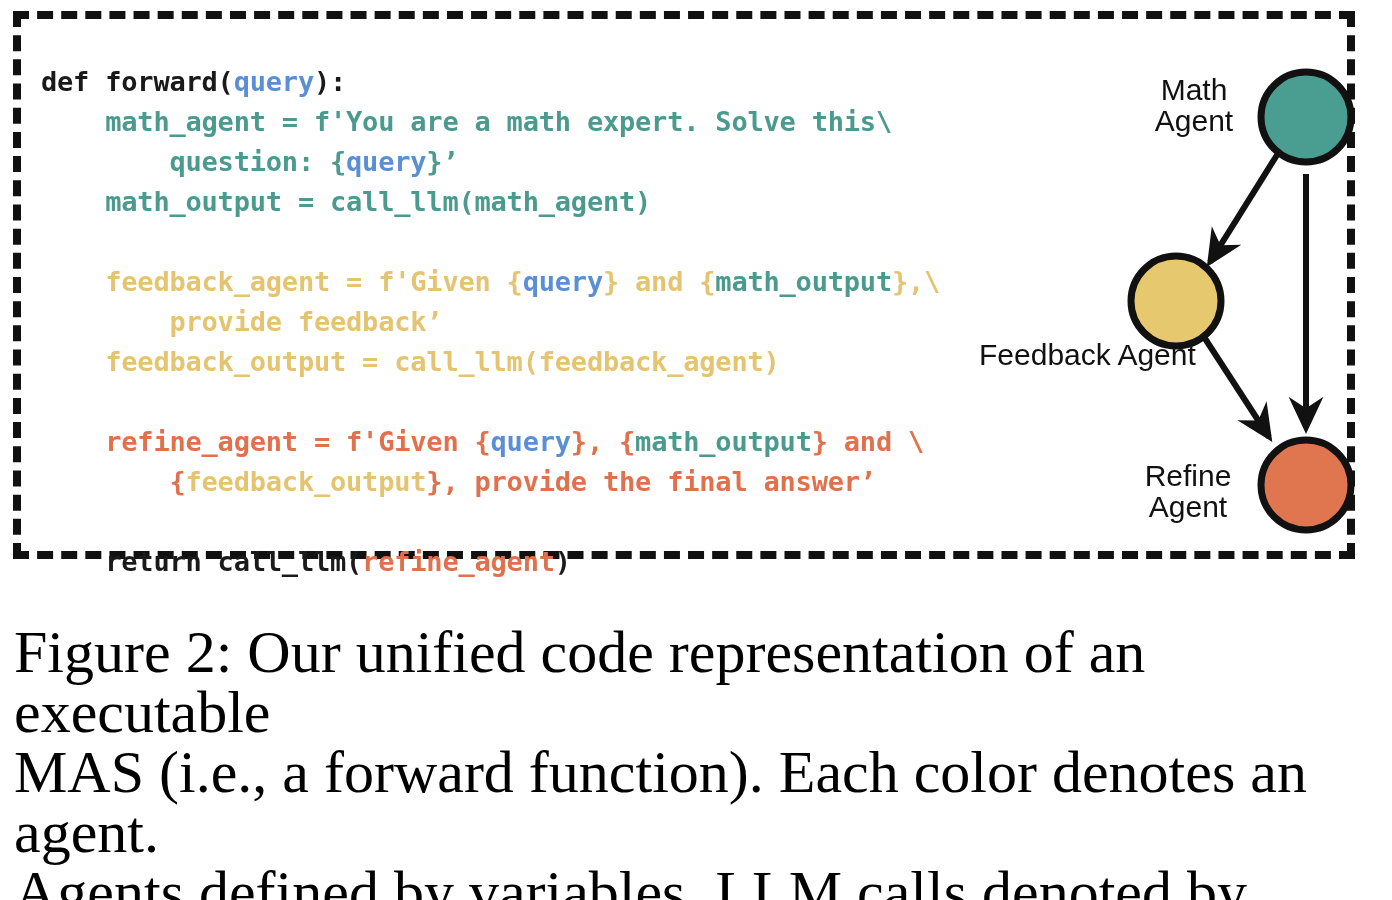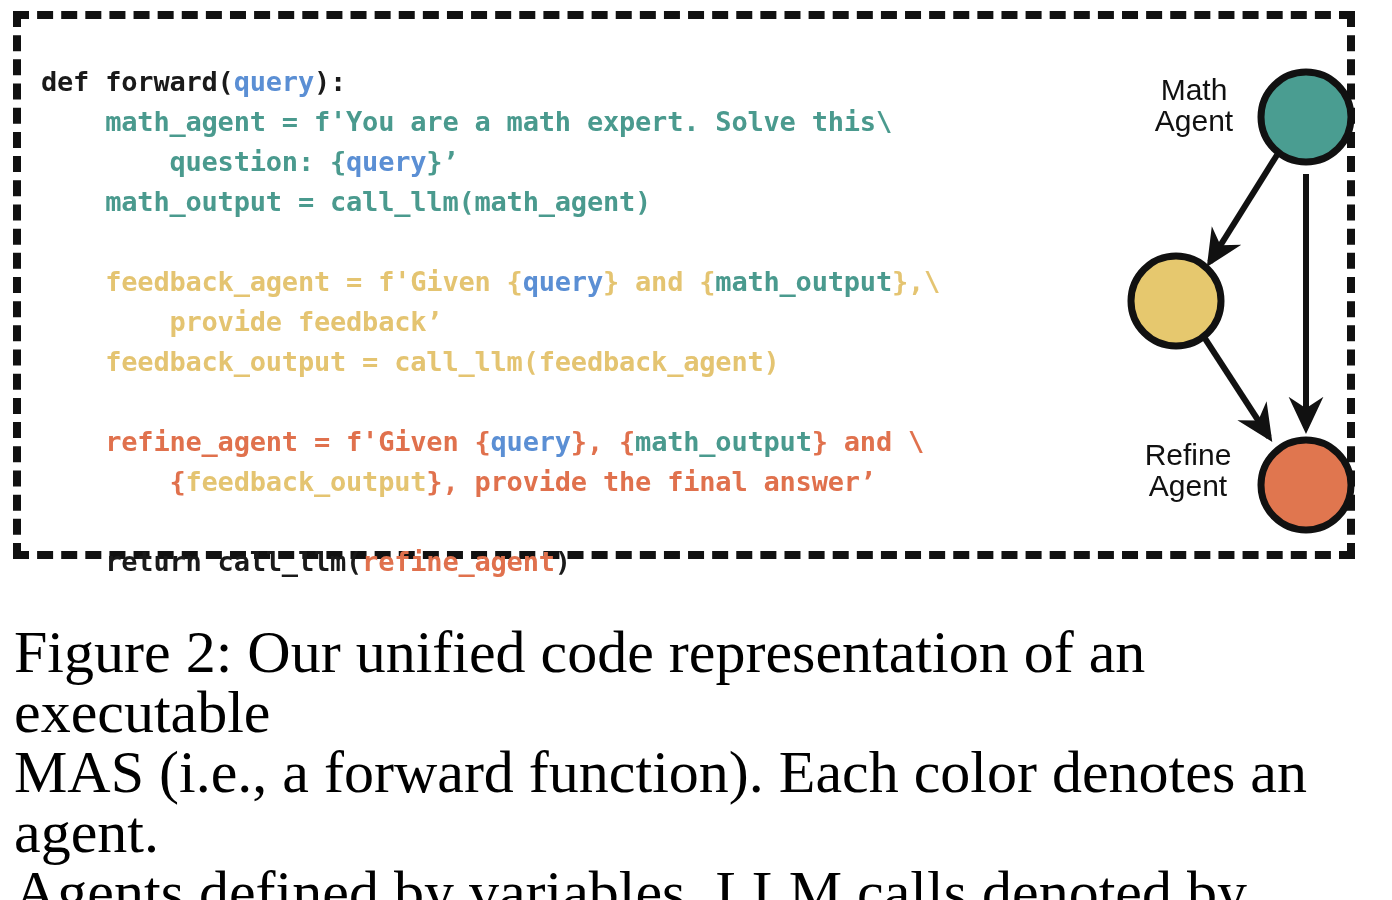--- a/index.html
+++ b/index.html
@@ -119,22 +119,23 @@
       <line x1="243" y1="318" x2="308" y2="418" stroke="#111111" stroke-width="6" marker-end="url(#arrowhead)"></line>
 
       <circle cx="345" cy="98" r="45" fill="#4a9d91" stroke="#111111" stroke-width="7"></circle>
       <circle cx="215" cy="282" r="45" fill="#e6c86e" stroke="#111111" stroke-width="7"></circle>
       <circle cx="345" cy="466" r="45" fill="#e0764f" stroke="#111111" stroke-width="7"></circle>
     </svg>
 
     <div class="node-label" id="label-math" style="white-space: pre;">Math
 Agent</div>
 
+    <div class="node-label" id="label-feedback" style="white-space: pre;">Feedback Agent</div>
 
-    <div class="node-label" id="label-refine" style="white-space: pre;">Refine
+    <div class="node-label" id="label-refine" style="white-space: pre; margin-top: 21px;">Refine
 Agent</div>
   </div>
 </div>
 
 <div id="caption">Figure 2: Our unified code representation of an executable
 MAS (i.e., a forward function). Each color denotes an agent.
 Agents defined by variables, LLM calls denoted by function
 calls, and interactions represented by string concatenations.</div>
 
 </body></html>

